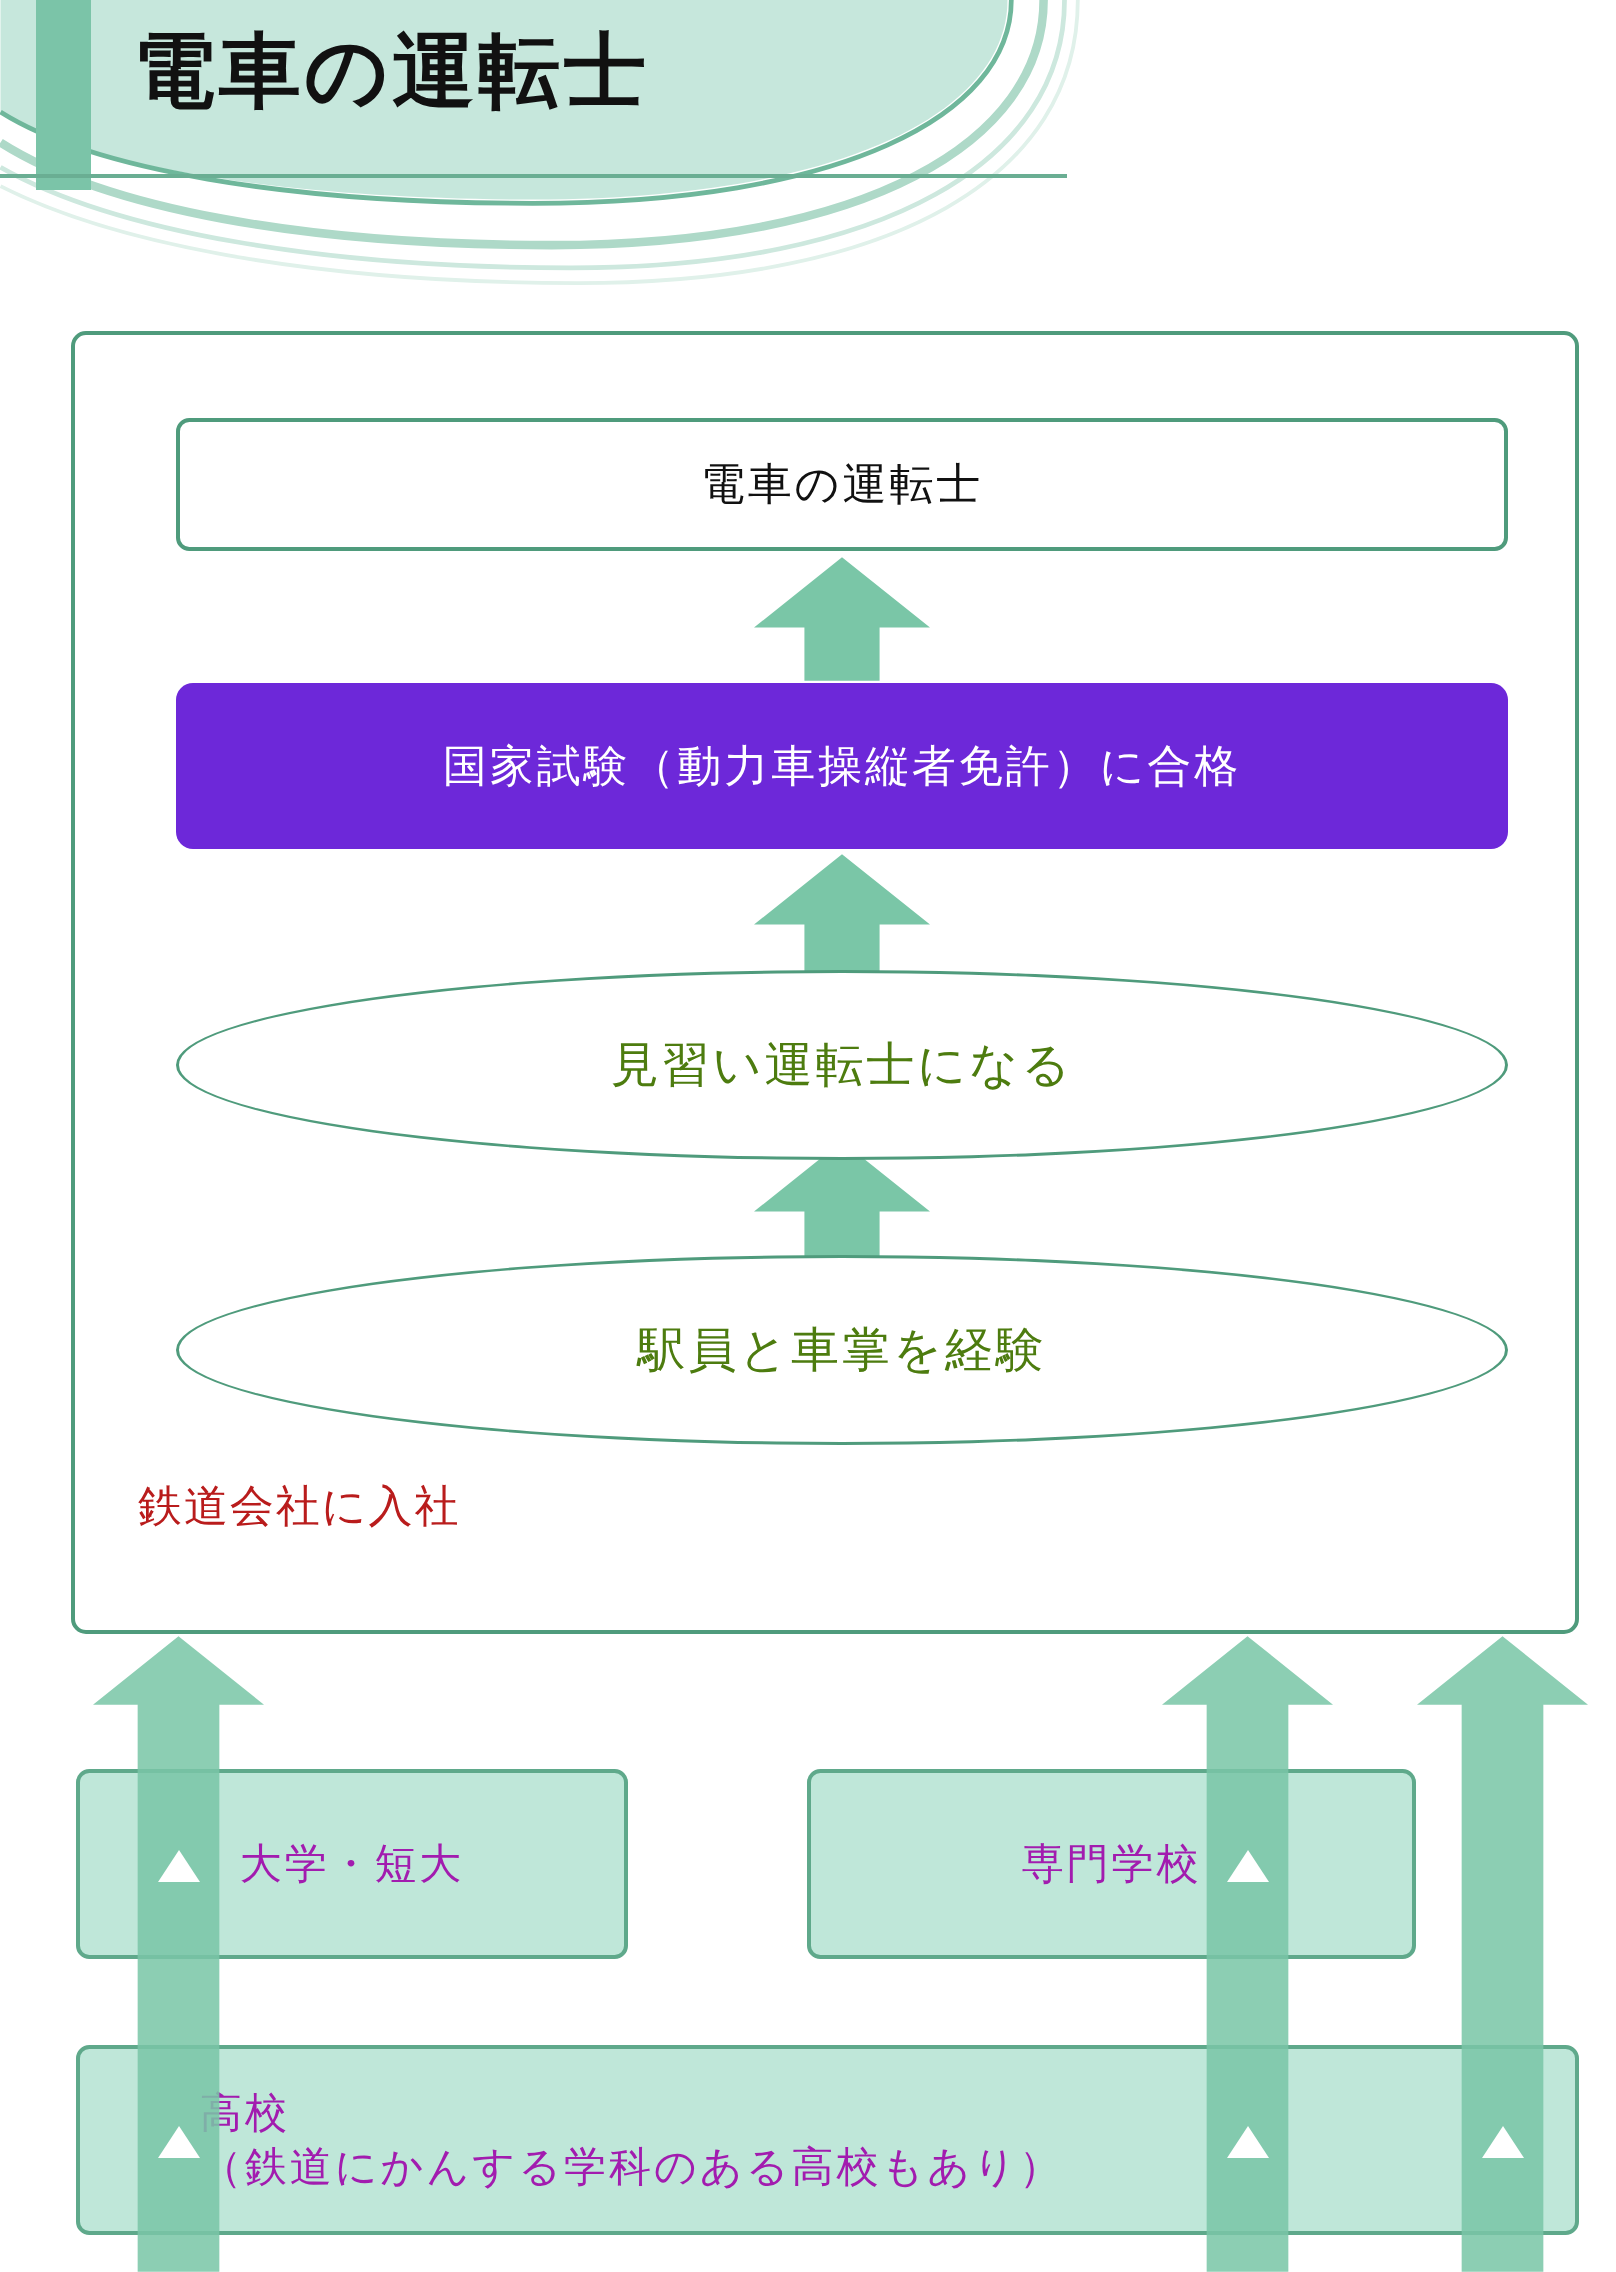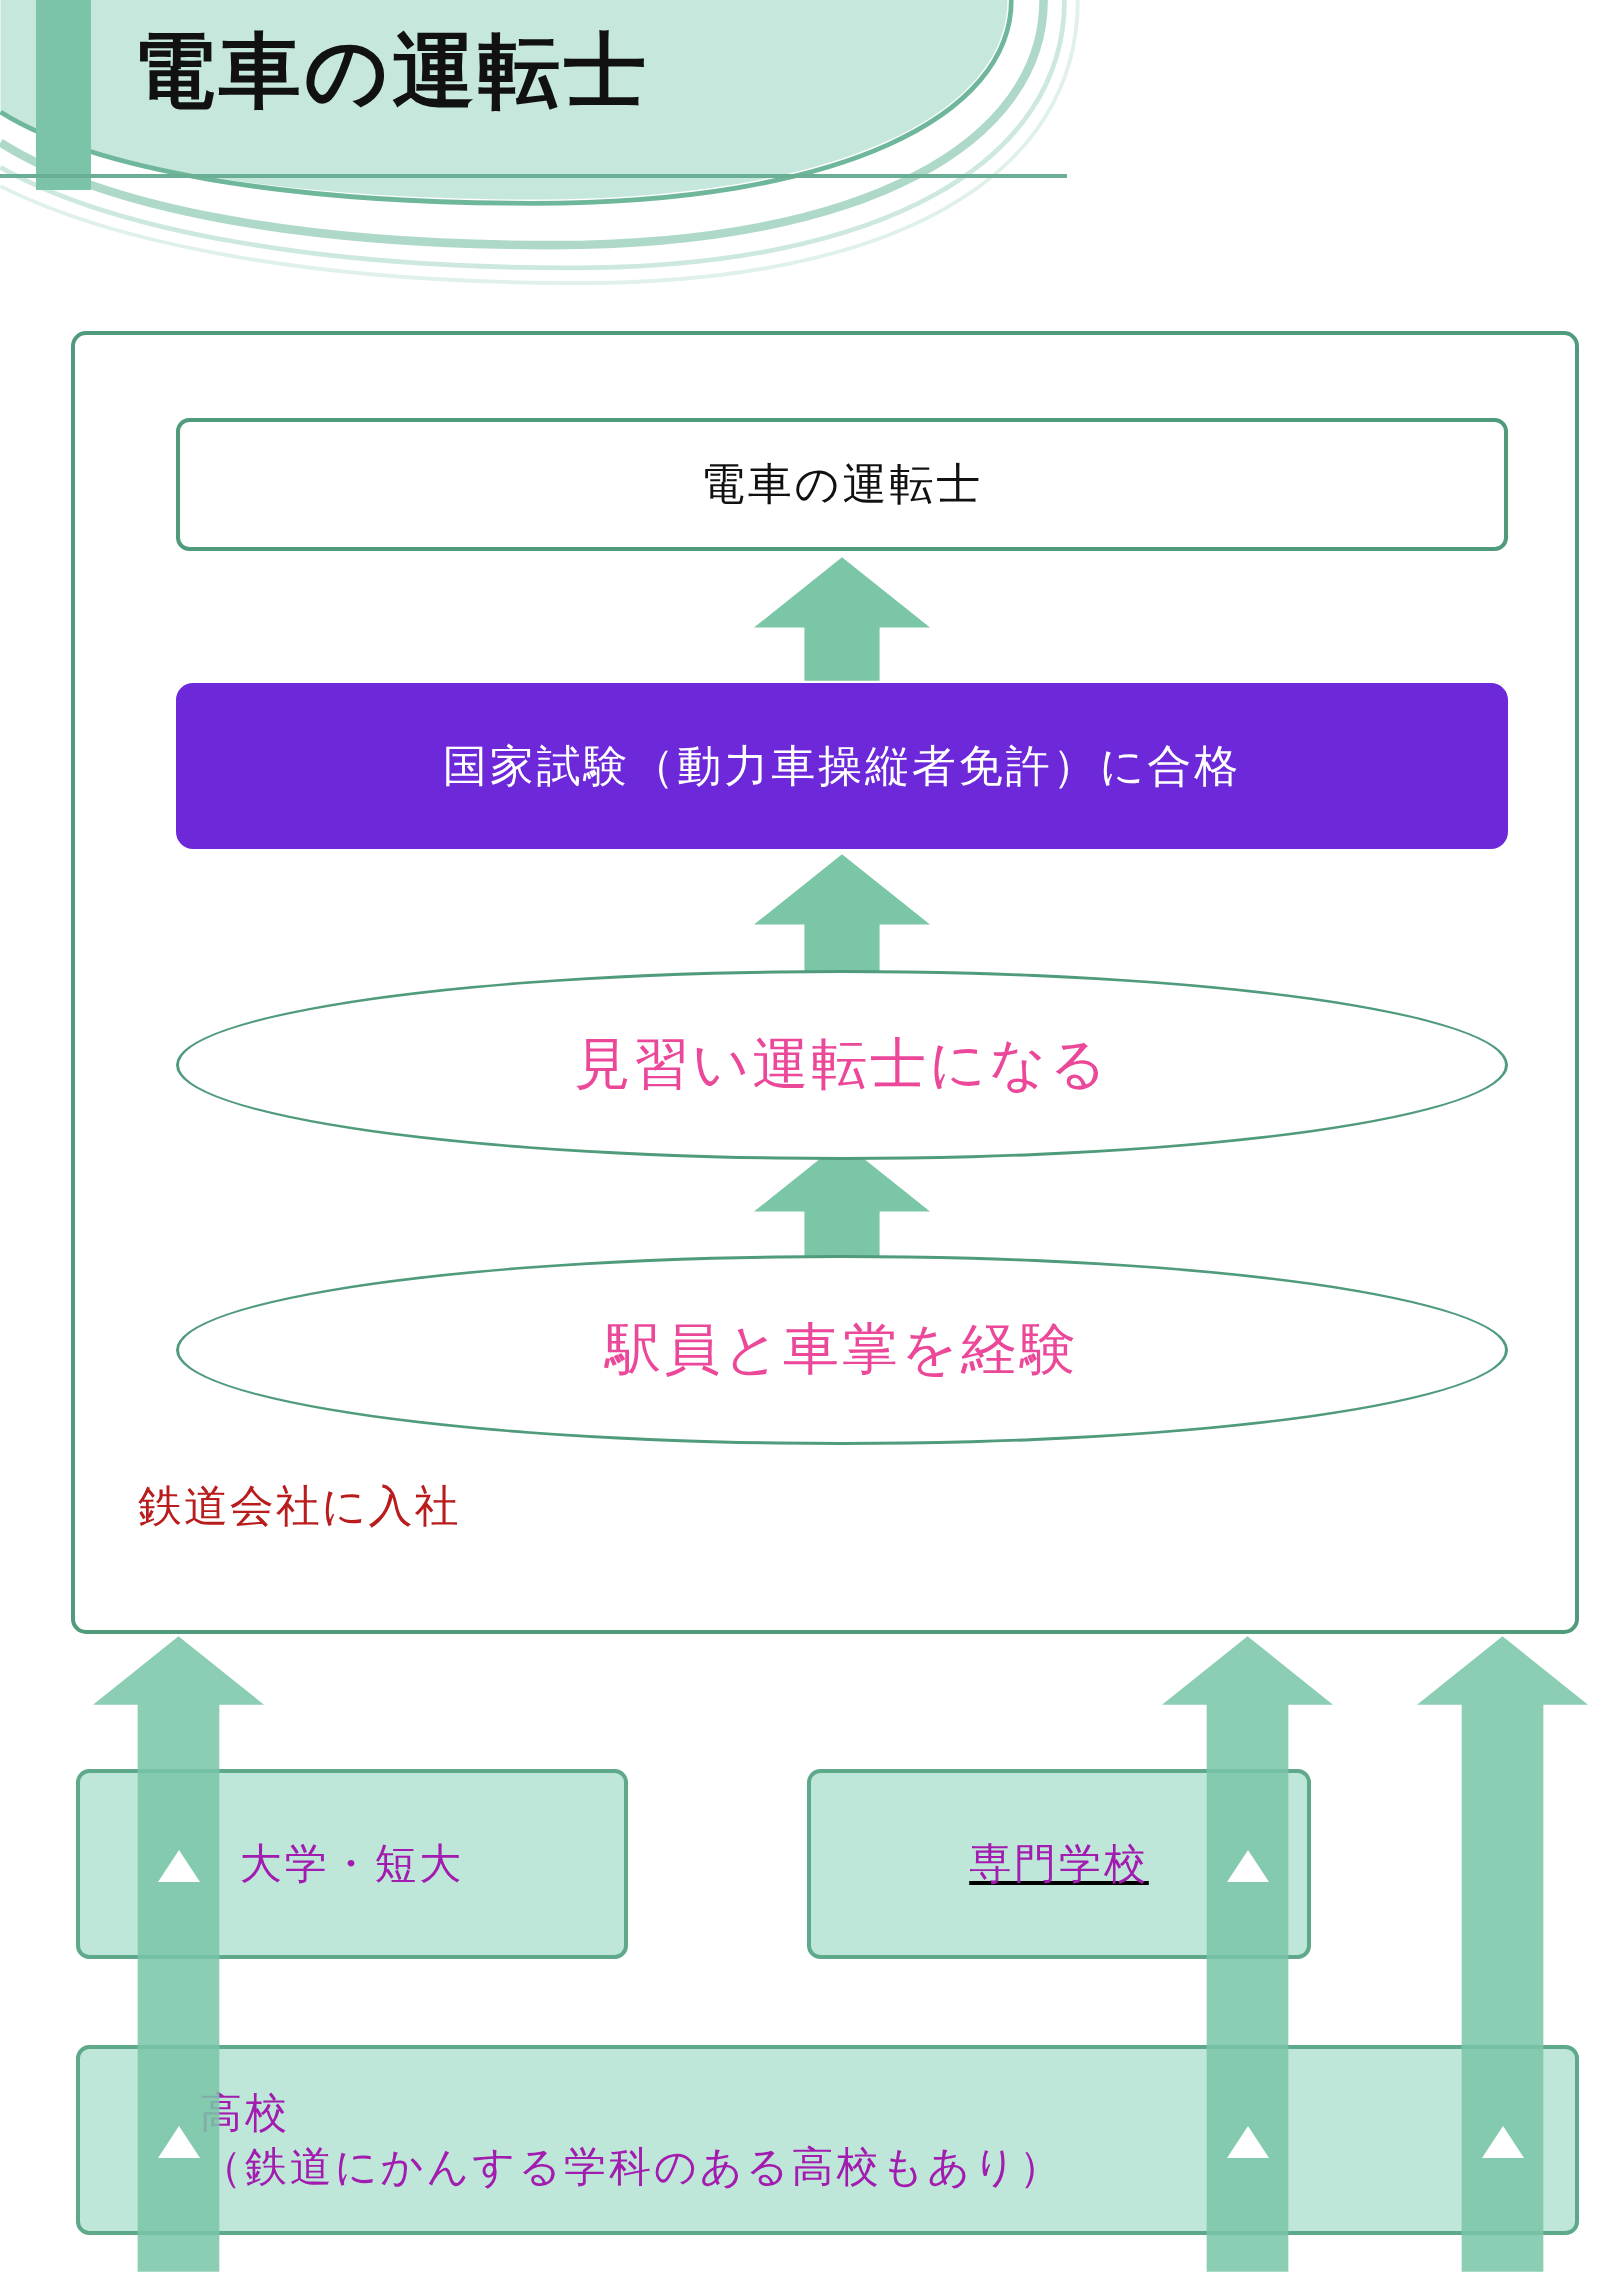--- a/index.html
+++ b/index.html
@@ -103,21 +103,21 @@
     position:absolute;
     left:176px;
     width:1332px; height:190px;
     border:3.8px solid #4F9B7C;
     border-radius:50%;
     background:#ffffff;
     box-sizing:border-box;
     display:flex;align-items:center;justify-content:center;
     z-index:9;
   }
-  .ellipse span{font-size:56px;color:#ec4899;letter-spacing:2.9px;}
+  .ellipse span{font-size:48px;color:#4d7c0f;letter-spacing:2.9px;}
   .ellipse-trainee{top:970px;}
   .ellipse-station{top:1255px;}
 
   
   .flow-arrow{
     position:absolute;
     z-index:8;
     width:176px;
   }
 
@@ -135,23 +135,22 @@
     font-size:42px;color:#a21caf;letter-spacing:2.9px;white-space:nowrap;
   }
 
   .box-univ{
     left:76px; top:1769px;
     width:552px; height:190px;
     justify-content:center;
   }
   .box-voc{
     left:807px; top:1769px;
-    width:504px; height:190px;
+    width:609px; height:190px;
     justify-content:center;
-    text-decoration:underline;
   }
   .box-hs{
     left:76px; top:2045px;
     width:1503px; height:190px;
   }
   .box-hs .edu-label{
     margin-left:120px;
     line-height:1.28;
     white-space:pre-line;
     text-align:left;

